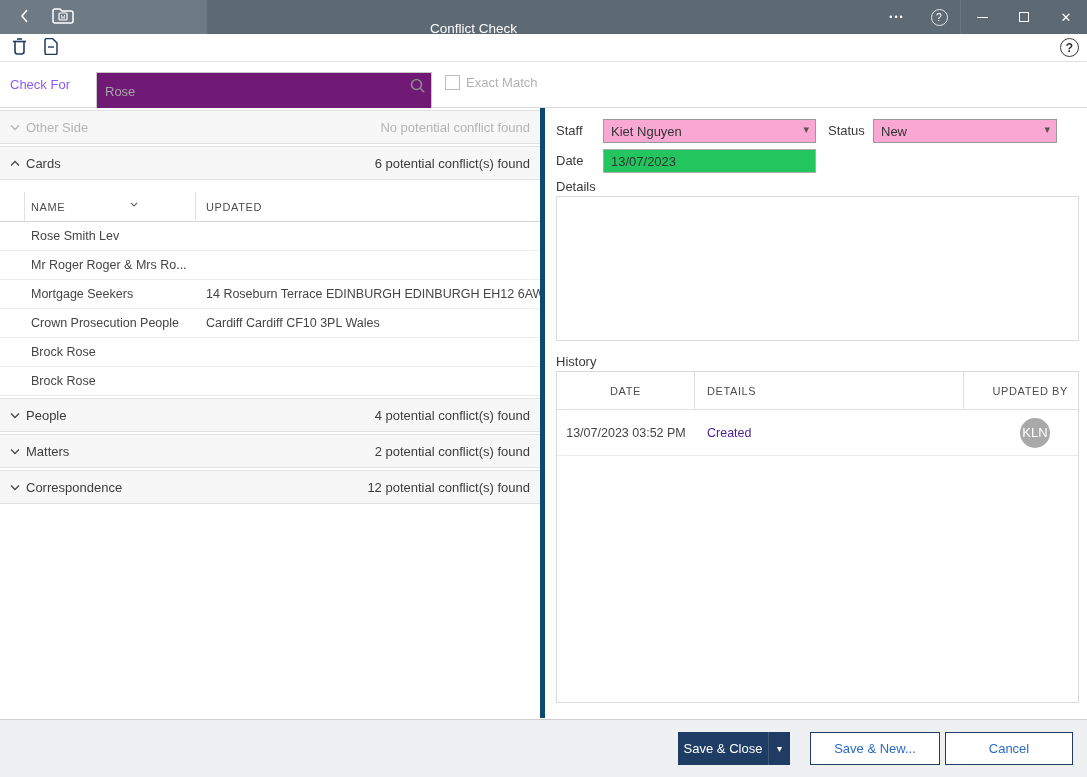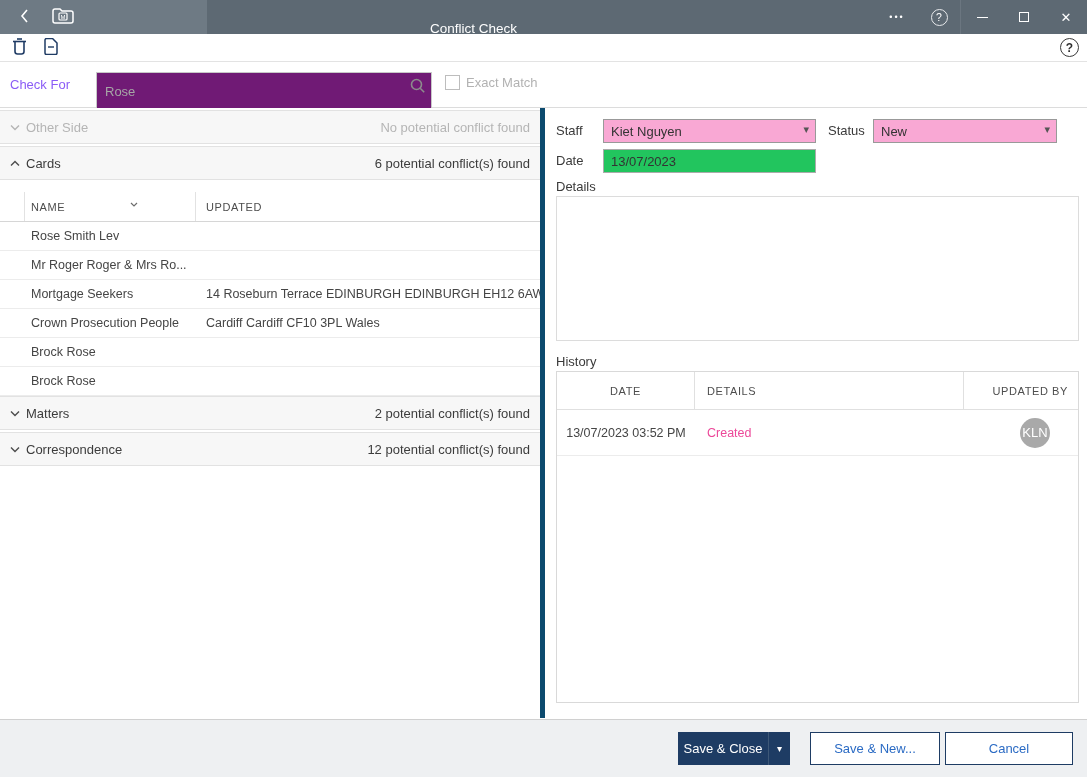--- a/index.html
+++ b/index.html
@@ -67,21 +67,21 @@
   .details-area { position:absolute; left:10px; top:88px; width:523px; height:145px; border:1px solid #dcdcdc; resize:none; outline:none; font-family:"Liberation Sans", sans-serif; font-size:13px; padding:6px; color:#333; }
 
   .history-label { position:absolute; left:10px; top:246px; color:#3a3a3a; }
   .history-table { position:absolute; left:10px; top:263px; width:523px; height:332px; border:1px solid #d9d9d9; }
   .hist-head { display:flex; height:38px; border-bottom:1px solid #e0e0e0; align-items:stretch; }
   .hist-col-date { width:138px; border-right:1px solid #e0e0e0; display:flex; align-items:center; justify-content:center; }
   .hist-col-details { width:269px; border-right:1px solid #e0e0e0; display:flex; align-items:center; padding-left:12px; }
   .hist-col-updated { flex:1; display:flex; align-items:center; justify-content:flex-end; padding-right:10px; }
   .hist-row { display:flex; height:46px; border-bottom:1px solid #ececec; align-items:center; cursor:pointer; }
   .hist-cell-date { width:138px; text-align:center; color:#454545; font-size:12.5px; }
-  .hist-cell-details { width:269px; padding-left:12px; color:#ec4899; font-size:12.5px; }
+  .hist-cell-details { width:269px; padding-left:12px; color:#4c1d95; font-size:12.5px; }
   .hist-cell-updated { flex:1; display:flex; justify-content:flex-end; padding-right:28px; }
   .avatar { width:30px; height:30px; border-radius:50%; background:#a9a9a9; color:#fff; font-size:13px; display:flex; align-items:center; justify-content:center; }
 
   
   .footer { position:absolute; top:719px; left:0; width:100%; height:58px; background:#eef0f2; border-top:1px solid #d0d0d0; }
   .btn { position:absolute; top:12px; height:33px; display:flex; align-items:center; justify-content:center; font-size:13px; cursor:pointer; }
   .btn-primary-wrap { left:678px; width:112px; display:flex; padding:0;text-align:center; }
   .btn-primary-main { width:90px; height:33px; background:#1e3c64; color:#fff; display:flex; align-items:center; justify-content:center; }
   .btn-primary-arrow { width:22px; height:33px; background:#1e3c64; border-left:1px solid #3d5878; color:#fff; display:flex; align-items:center; justify-content:center; font-size:10px; }
   .btn-secondary { background:#fff; border:1px solid #1e3c64; color:#2b6bc4; }
@@ -238,20 +238,29 @@
           <div class="cell-name">Brock Rose</div>
           <div class="cell-addr"></div>
         </div>
         <div class="card-row">
           <div class="cell-gutter"></div>
           <div class="cell-name">Brock Rose</div>
           <div class="cell-addr"></div>
         </div>
       </div>
 
+      <div class="section-header" style="margin-top:2px;">
+        <span class="section-chevron">
+          <svg width="10" height="7" viewBox="0 0 10 7">
+              <polyline points="1,1.5 5,5.5 9,1.5" fill="none" stroke="#4d4d4d" stroke-width="1.4"></polyline>
+            </svg>
+        </span>
+        <span class="section-label">People</span>
+        <span class="section-status">4 potential conflict(s) found</span>
+      </div>
 
       <div class="section-header">
         <span class="section-chevron">
           <svg width="10" height="7" viewBox="0 0 10 7">
               <polyline points="1,1.5 5,5.5 9,1.5" fill="none" stroke="#4d4d4d" stroke-width="1.4"></polyline>
             </svg>
         </span>
         <span class="section-label">Matters</span>
         <span class="section-status">2 potential conflict(s) found</span>
       </div>

